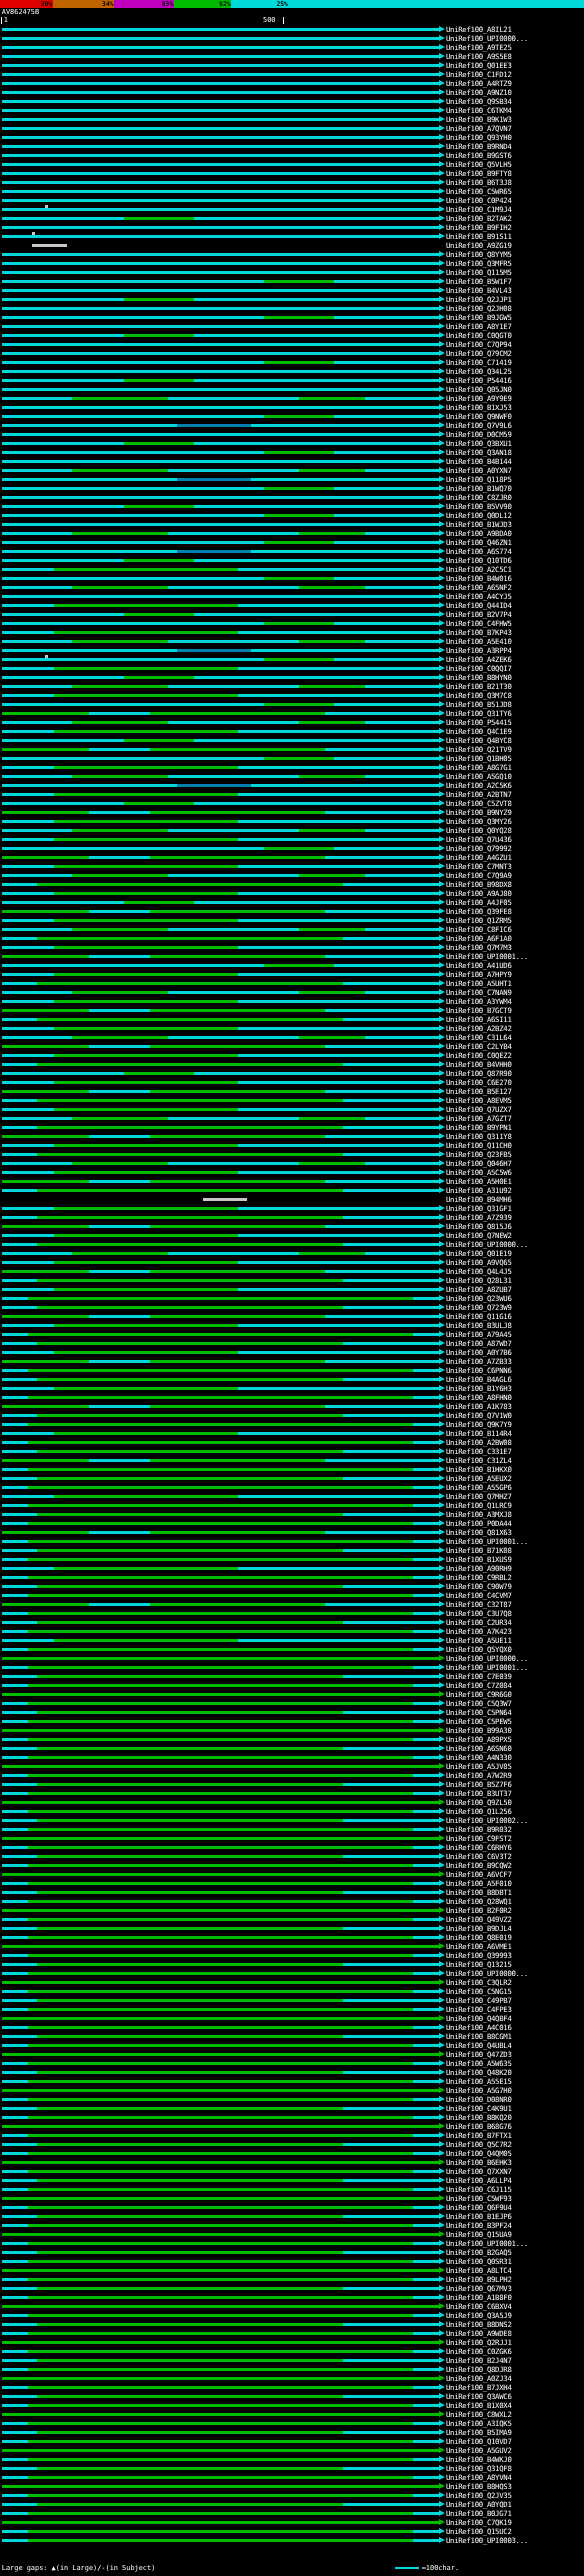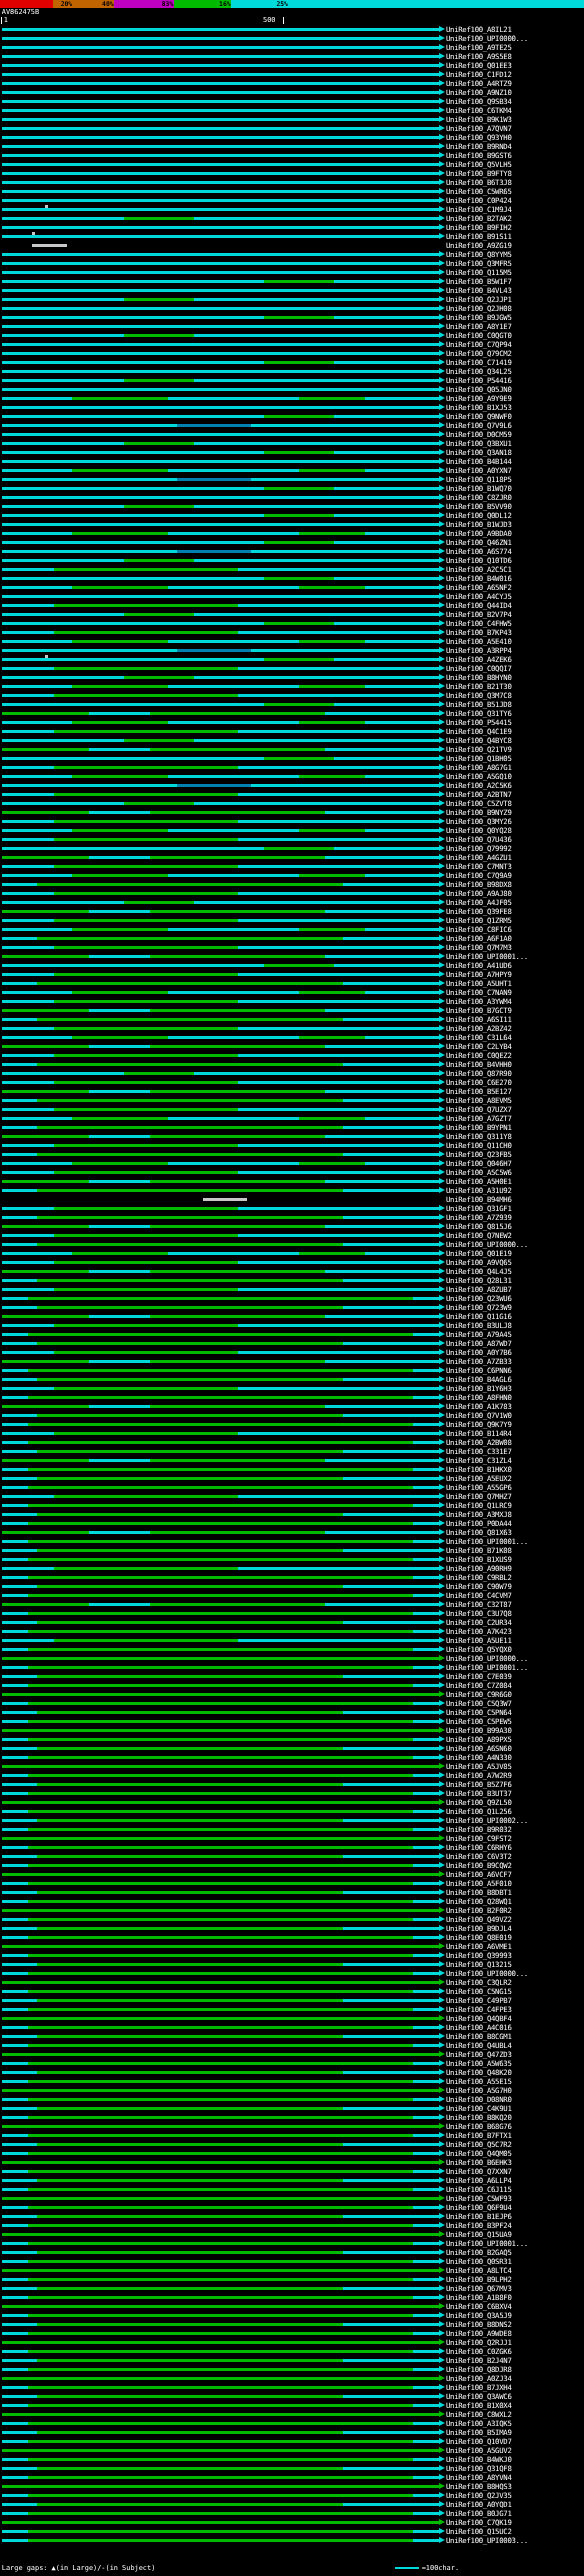--- a/index.html
+++ b/index.html
@@ -34,24 +34,24 @@
 </style>
 </head>
 <body>
 
 <div class="scalebar" id="scalebar">
     <div class="scaleseg" style="width: 9%; background: rgb(224, 0, 0);"></div>
     <div class="scaleseg" style="width: 10.5%; background: rgb(192, 100, 0);"></div>
     <div class="scaleseg" style="width: 10.2%; background: rgb(192, 0, 192);"></div>
     <div class="scaleseg" style="width: 9.8%; background: rgb(0, 187, 0);"></div>
     <div class="scaleseg" style="width: 60.5%; background: rgb(0, 217, 217);"></div>
-    <div class="scalelabel" style="left: 9%; margin-left: 20px;">20%</div>
-    <div class="scalelabel" style="left: 19.5%;">40%</div>
+    <div class="scalelabel" style="left: 9%;">20%</div>
+    <div class="scalelabel" style="left: 19.5%;">34%</div>
     <div class="scalelabel" style="left: 29.7%;">83%</div>
-    <div class="scalelabel" style="left: 39.5%;">16%</div>
+    <div class="scalelabel" style="left: 39.5%;">92%</div>
     <div class="scalelabel" style="left: 49.3%;">25%</div>
   </div>
 
 <div class="query-row">
   <span class="query-id">AV862475B</span>
 </div>
 
 <div class="ruler-row">
   <span class="tick tick-a"></span>
   <span class="ruler-start">1</span>

